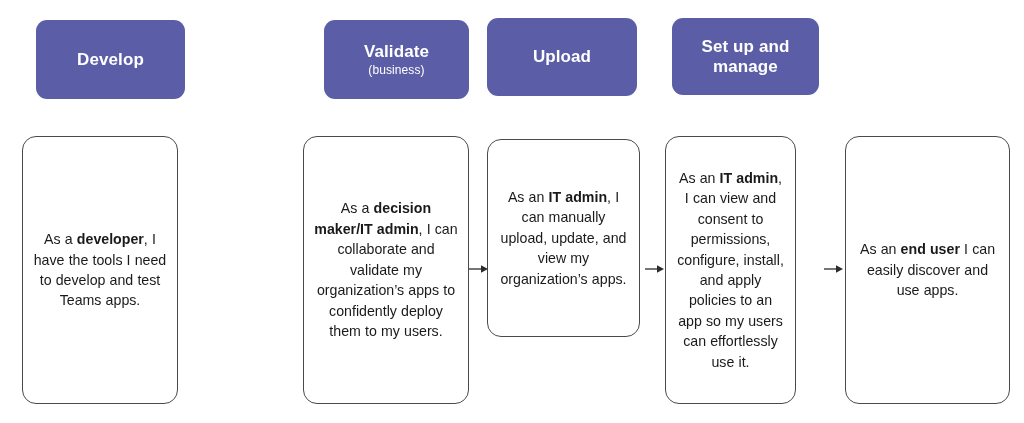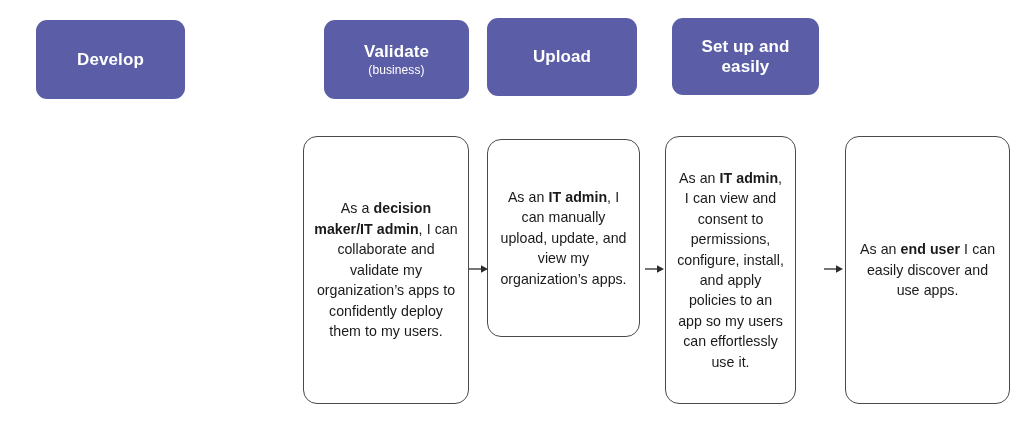--- a/index.html
+++ b/index.html
@@ -99,24 +99,27 @@
   <div class="stage-chip" style="left: 316px; top: 20px; width: 145px; height: 79px; background: rgb(91, 94, 166); margin-left: 8px;">
     <span class="chip-title">Validate</span>
     <span class="chip-sub">(business)</span>
   </div>
 
   <div class="stage-chip" style="left: 487px; top: 18px; width: 150px; height: 78px; background: rgb(91, 94, 166);">
     <span class="chip-title">Upload</span>
   </div>
 
   <div class="stage-chip" style="left: 672px; top: 18px; width: 147px; height: 77px; background: rgb(91, 94, 166);">
-    <span class="chip-title">Set up and easily</span>
+    <span class="chip-title">Set up and manage</span>
   </div>
 
 
+  <div class="story-card" style="left: 22px; top: 136px; width: 156px; height: 268px; border-color: rgb(74, 74, 74);">
+    <div class="story-text">As a <b>developer</b>, I have the tools I need to develop and test Teams apps.</div>
+  </div>
 
   <div class="story-card" style="left: 303px; top: 136px; width: 166px; height: 268px; border-color: rgb(74, 74, 74);">
     <div class="story-text">As a <b>decision maker/IT admin</b>, I can collaborate and validate my organization’s apps to confidently deploy them to my users.</div>
   </div>
 
   <div class="story-card" style="left: 487px; top: 139px; width: 153px; height: 198px; border-color: rgb(74, 74, 74);">
     <div class="story-text">As an <b>IT admin</b>, I can manually upload, update, and view my organization’s apps.</div>
   </div>
 
   <div class="story-card" style="left: 665px; top: 136px; width: 131px; height: 268px; border-color: rgb(74, 74, 74);">

